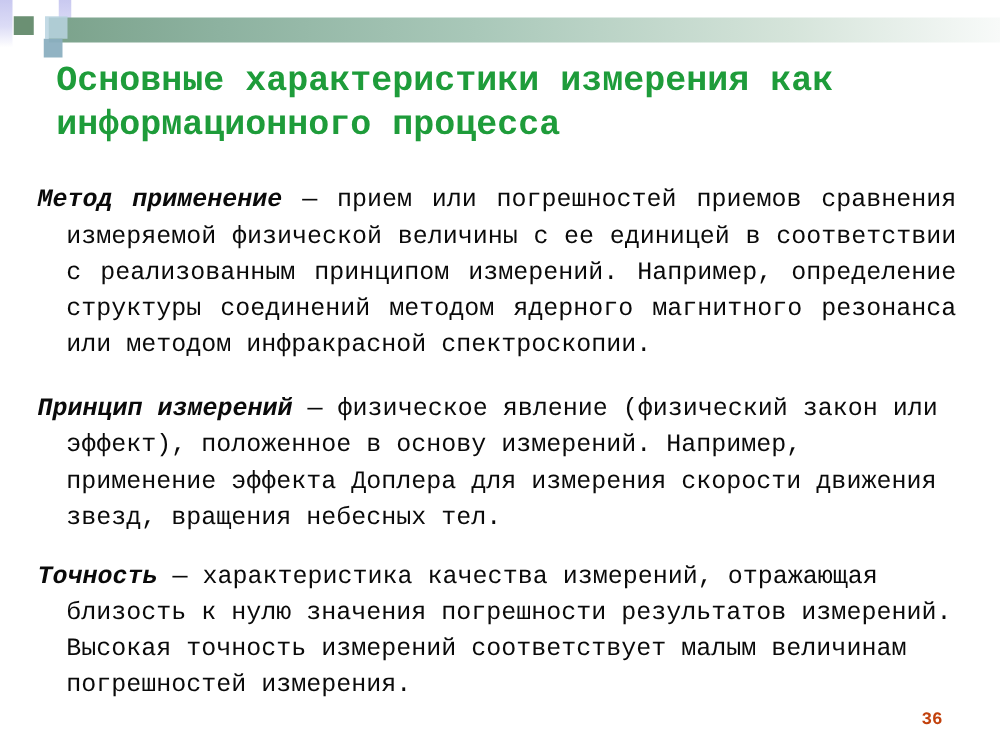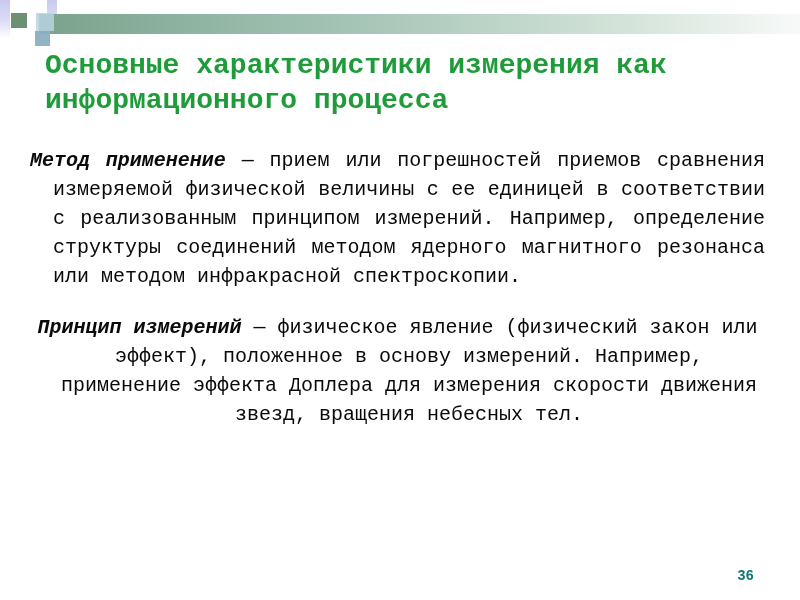--- a/index.html
+++ b/index.html
@@ -42,33 +42,32 @@
     font-weight: bold;
     color: var(--title-green, #1e9c3a);
   }
 
   .para {
     margin: 0 0 22px 23px;
     text-indent: -23px;
     font-size: 20px;
     line-height: 29px;
     color: #0a0a0a;
-    text-align: center;
   }
   .para-justify { text-align: justify; }
   .para:nth-of-type(2) { margin-bottom: 18px; }
   .para .lead { font-weight: bold; font-style: italic; }
 
   .page-number {
     position: absolute;
     right: 46px;
     bottom: 16px;
     font-size: 14px;
     font-weight: bold;
-    color: #0f766e;
+    color: #c2410c;
   }
 </style>
 </head>
 <body>
 
 <div class="slide">
 
   <div class="deco deco-left-lavender"></div>
   <div class="deco deco-lavender-2"></div>
   <div class="deco deco-hbar"></div>
@@ -84,16 +83,21 @@
       <span class="dash">—</span>
       <span>прием или погрешностей приемов сравнения измеряемой физической величины с ее единицей в соответствии с реализованным принципом измерений. Например, определение структуры соединений методом ядерного магнитного резонанса или методом инфракрасной спектроскопии.</span>
     </p>
 
     <p class="para">
       <b class="lead">Принцип измерений</b>
       <span class="dash">—</span>
       <span>физическое явление (физический закон или эффект), положенное в основу измерений. Например, применение эффекта Доплера для измерения скорости движения звезд, вращения небесных тел.</span>
     </p>
 
+    <p class="para">
+      <b class="lead">Точность</b>
+      <span class="dash">—</span>
+      <span>характеристика качества измерений, отражающая близость к нулю значения погрешности результатов измерений. Высокая точность измерений соответствует малым величинам погрешностей измерения.</span>
+    </p>
   </div>
 
   <div class="page-number">36</div>
 </div>
 
 </body></html>

